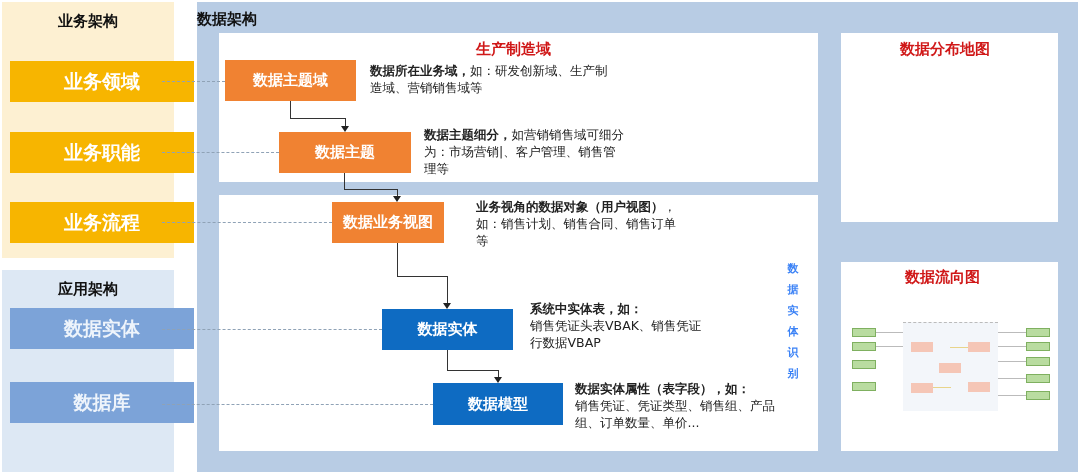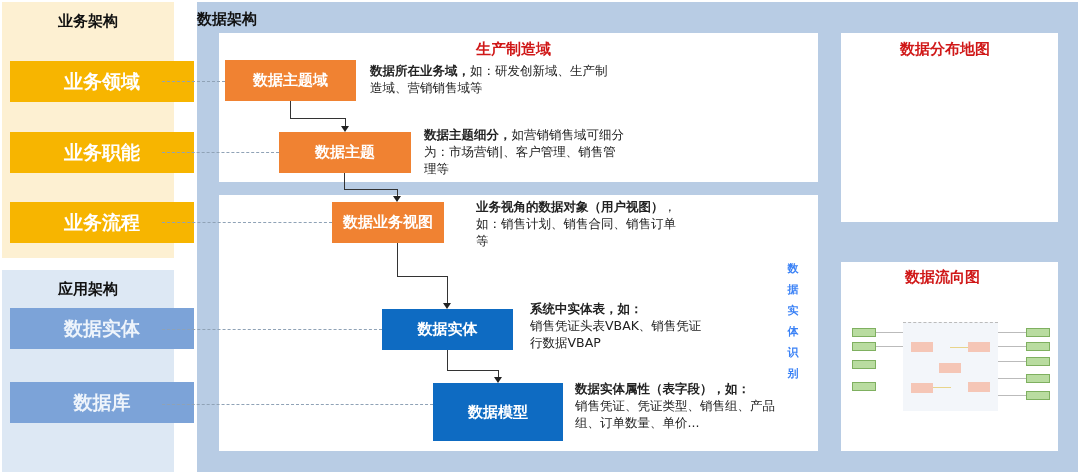--- a/index.html
+++ b/index.html
@@ -65,21 +65,21 @@
 <div class="dash" style="left:162px;top:81px;width:63px;"></div>
 <div class="dash" style="left:162px;top:152px;width:117px;"></div>
 <div class="dash" style="left:162px;top:222px;width:170px;"></div>
 <div class="dash" style="left:162px;top:329px;width:220px;"></div>
 <div class="dash" style="left:162px;top:404px;width:271px;"></div>
 
 <div class="fbox o" style="left:225px;top:60px;width:131px;height:41px;">数据主题域</div>
 <div class="fbox o" style="left:279px;top:132px;width:132px;height:41px;">数据主题</div>
 <div class="fbox o" style="left:332px;top:202px;width:112px;height:41px;">数据业务视图</div>
 <div class="fbox bl" style="left:382px;top:309px;width:131px;height:41px;">数据实体</div>
-<div class="fbox bl" style="left:433px;top:383px;width:130px;height:58px;">数据模型</div>
+<div class="fbox bl" style="left:433px;top:383px;width:130px;height:42px;">数据模型</div>
 
 <div class="vline" style="left:290px;top:101px;height:17px;"></div>
 <div class="hline" style="left:290px;top:118px;width:55px;"></div>
 <div class="vline" style="left:345px;top:118px;height:8px;"></div>
 <div class="arrow" style="left:341px;top:126px;"></div>
 
 <div class="vline" style="left:344px;top:173px;height:16px;"></div>
 <div class="hline" style="left:344px;top:189px;width:53px;"></div>
 <div class="vline" style="left:397px;top:189px;height:7px;"></div>
 <div class="arrow" style="left:393px;top:196px;"></div>

